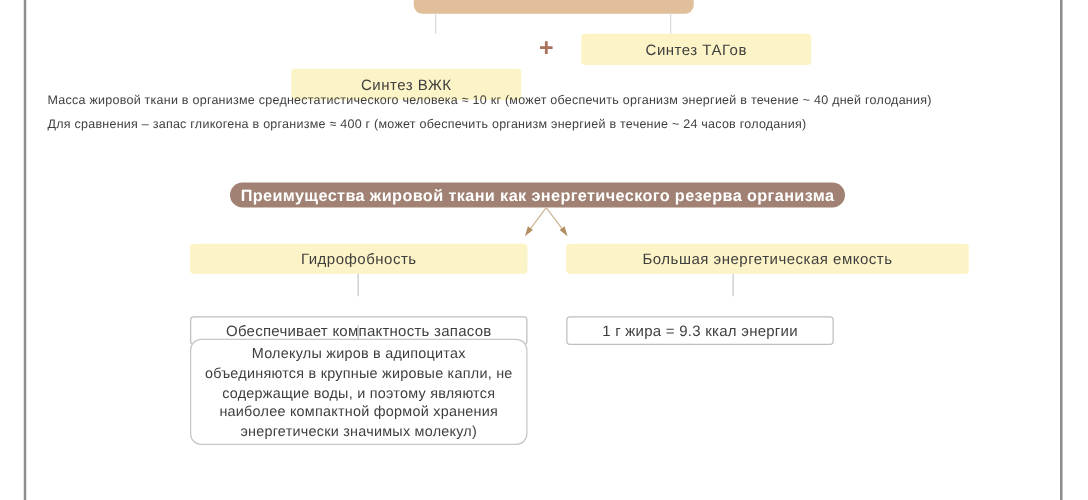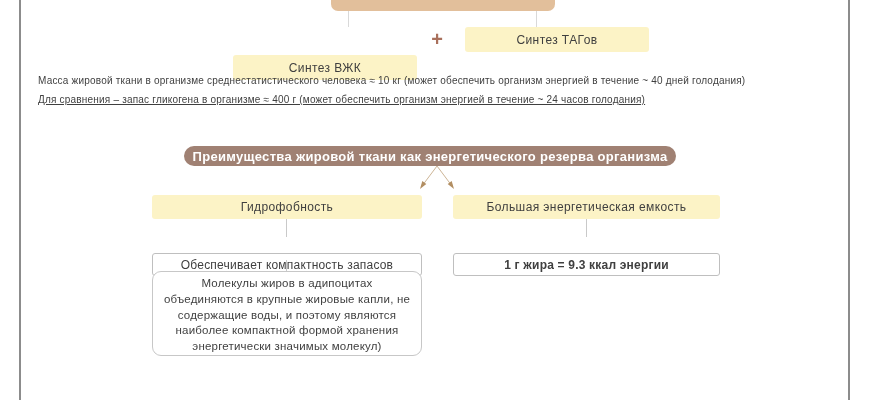--- a/index.html
+++ b/index.html
@@ -35,43 +35,43 @@
     position:absolute;left:423px;top:26px;width:28px;height:26px;
     display:flex;align-items:center;justify-content:center;
     color:var(--plus,#a9705c);font-size:20px;font-weight:bold;
   }
 
   .para{
     position:absolute;left:38px;top:72px;width:794px;
     font-size:10px;line-height:18.5px;letter-spacing:.2px;
   }
   .para p{margin:0;text-align:justify;}
-  .para p + p{margin-top:0;text-decoration:underline;}
+  .para p + p{margin-top:0;}
 
   .title-bar{
     position:absolute;left:184px;top:146px;width:492px;height:20px;
     background:var(--brown,#a08173);color:#ffffff;border-radius:10px;
     display:flex;align-items:center;justify-content:center;
     font-size:13px;font-weight:bold;letter-spacing:.3px;
   }
 
   .v-arrows{position:absolute;left:410px;top:164px;}
 
   .yb-branch{top:195px;height:24px;}
   .yb-hydro{left:152px;width:270px;}
-  .yb-energy{left:453px;width:267px;}
+  .yb-energy{left:453px;width:322px;}
 
   .wbox{
     position:absolute;top:253px;height:23px;background:#ffffff;
     border:1px solid var(--border,#bfbfbf);border-radius:3px;
     display:flex;align-items:center;justify-content:center;
     font-size:12px;letter-spacing:.2px;box-sizing:border-box;
   }
   .wb-l{left:152px;width:270px;}
-  .wb-r{left:453px;width:267px;font-weight:bold;}
+  .wb-r{left:453px;width:214px;}
 
   .note-box{
     position:absolute;left:152px;top:271px;width:270px;height:85px;
     background:#ffffff;border:1px solid var(--border2,#c7c7c7);border-radius:9px;
     box-sizing:border-box;display:flex;align-items:flex-start;justify-content:center;
     padding:4px 8px;
   }
   .note-box span{
     display:block;text-align:center;font-size:11.5px;line-height:15.8px;letter-spacing:.2px;
   }

